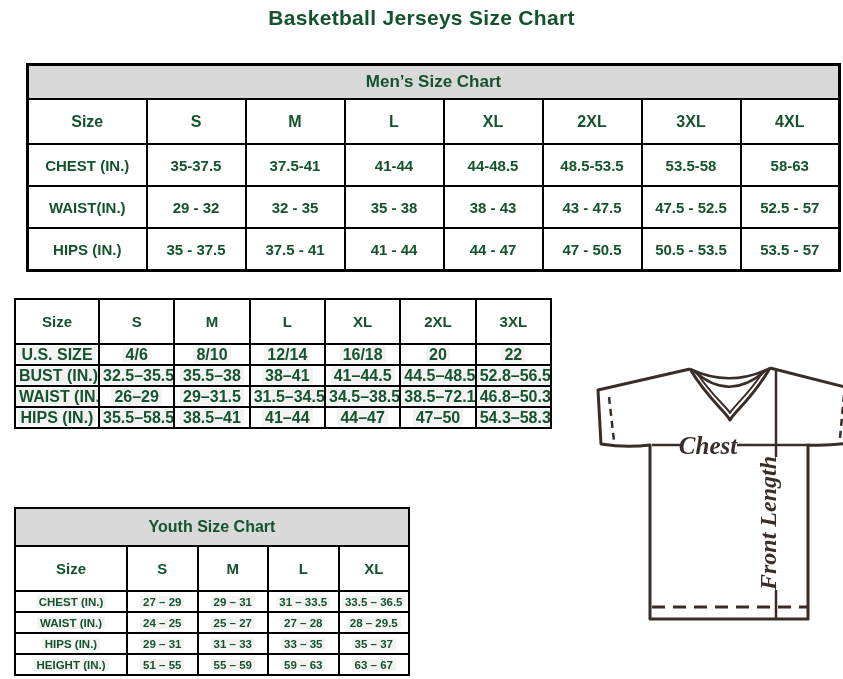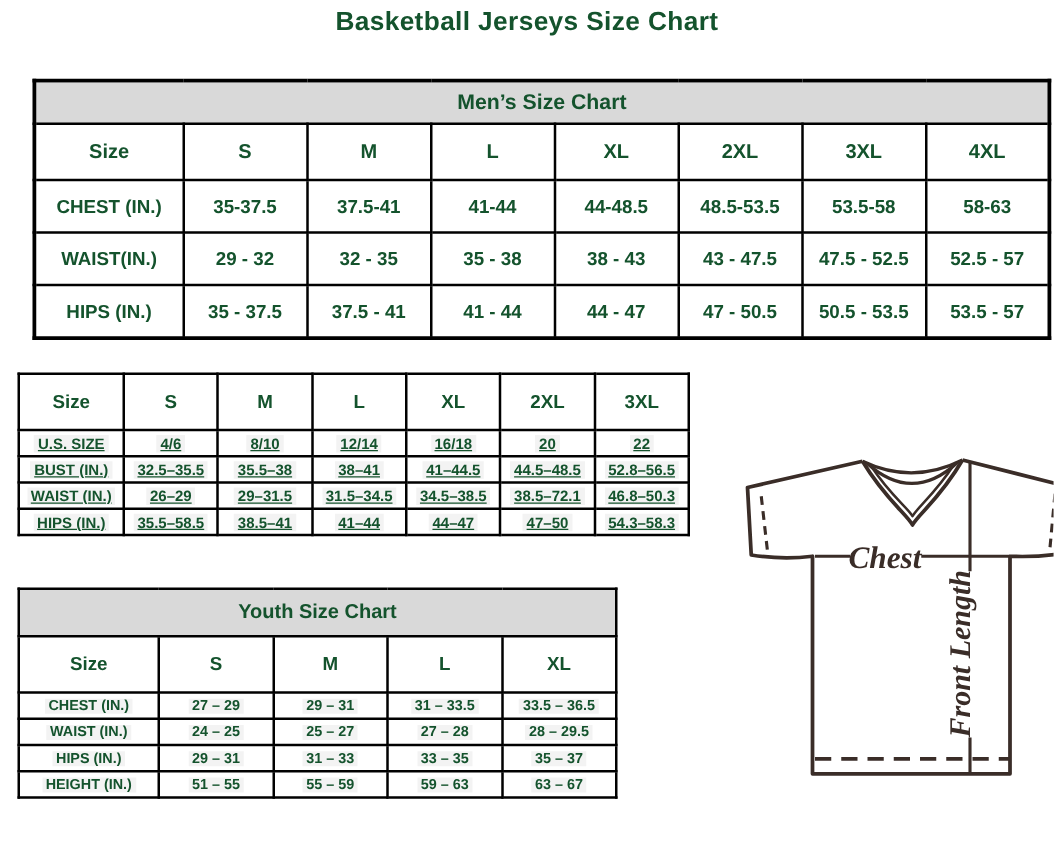--- a/index.html
+++ b/index.html
@@ -27,24 +27,24 @@
   #mens-table col.c0 { width:119px; }
   #mens-table .title-row th { height:32px; font-size:17px; }
   #mens-table .size-row  th { height:43px; font-size:16px; }
   #mens-table .data-row  td { height:40px; font-size:15px; }
 
   
   #womens-table { left:14px; top:298px; width:538px; border-width:2px; }
   #womens-table col.c0 { width:84px; }
   #womens-table .title-row th { height:36px; font-size:16px; }
   #womens-table .size-row  th { height:43px; font-size:15px; }
-  #womens-table .data-row  td { height:19px; font-size:12px;text-decoration:underline; }
-
-  
-  #youth-table { left:14px; top:470px; width:480px; border-width:2px; }
+  #womens-table .data-row  td { height:19px; font-size:16px; }
+
+  
+  #youth-table { left:14px; top:507px; width:396px; border-width:2px; }
   #youth-table col.c0 { width:112px; }
   #youth-table .title-row th { height:36px; font-size:16px; }
   #youth-table .size-row  th { height:43px; font-size:15px; }
   #youth-table .data-row  td { height:19px; font-size:11.5px; }
 
   
   #womens-table .data-row .hl,
   #youth-table  .data-row .hl { background:#f3f3f3; padding:0 3px; }
 
   

